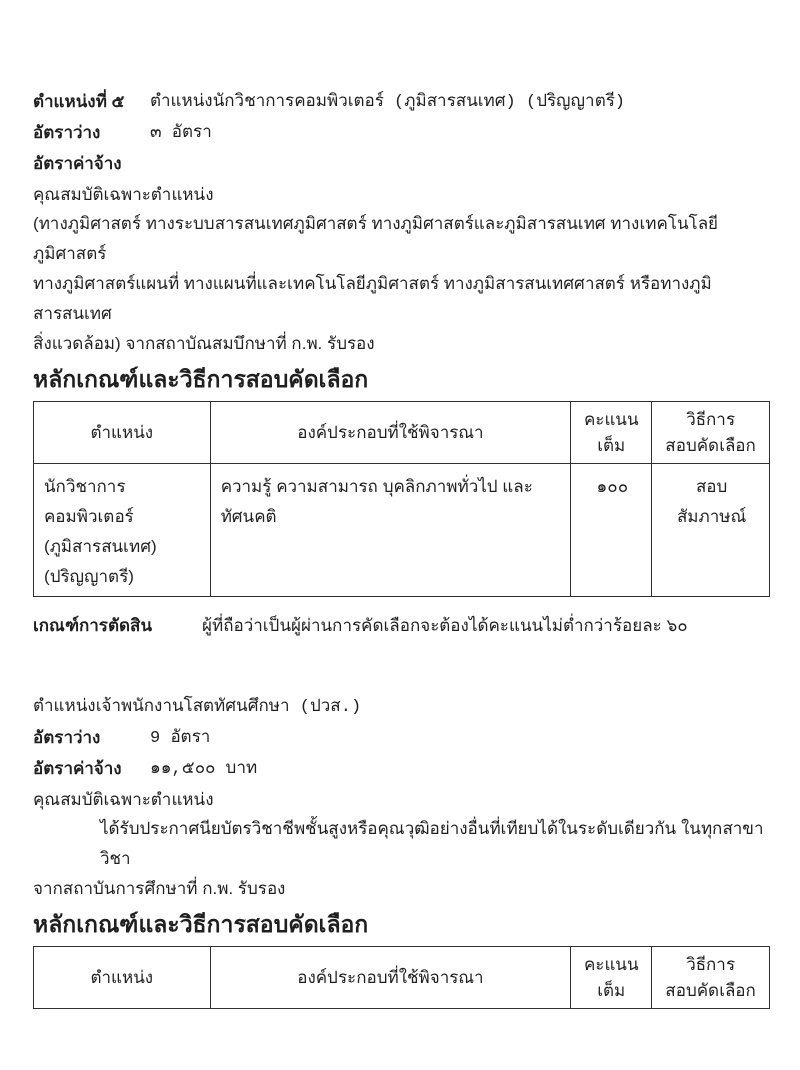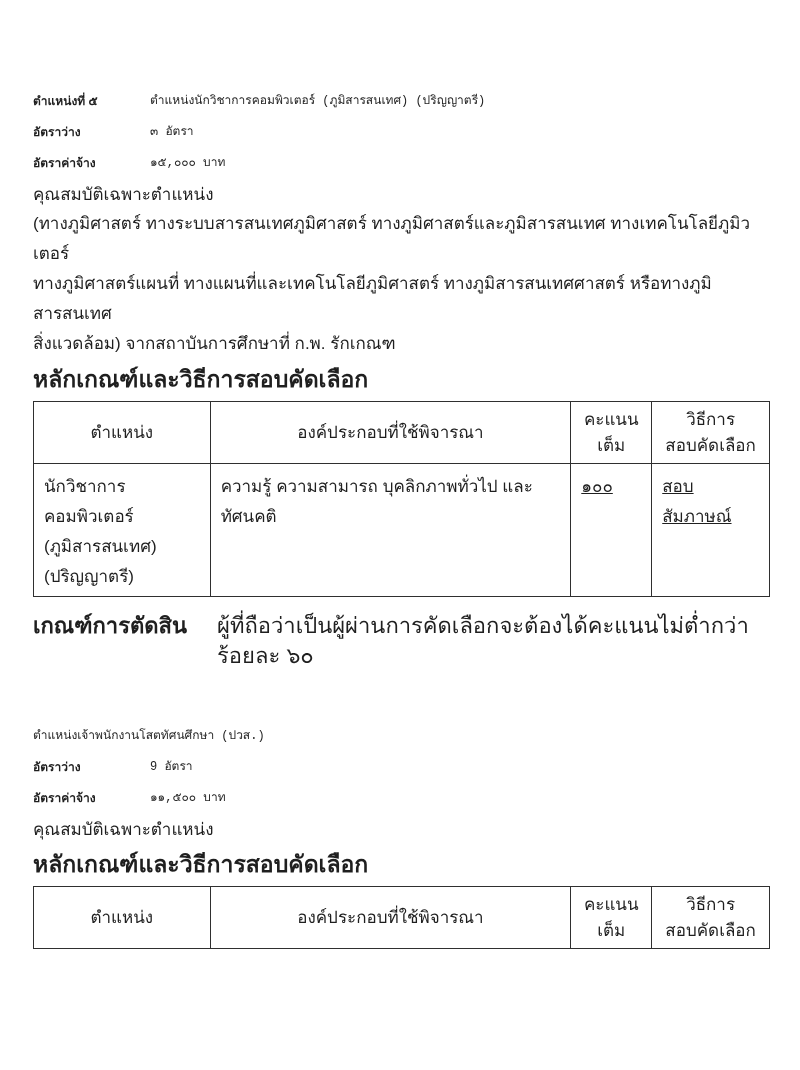--- a/index.html
+++ b/index.html
@@ -5,21 +5,21 @@
   * { margin: 0; padding: 0; box-sizing: border-box; }
   html, body { background: #ffffff; }
   body {
     width: 800px; height: 1070px;
     font-family: "Liberation Sans", "DejaVu Sans", sans-serif;
     color: #1f1f1f;
     overflow: hidden;
   }
   .page { width: 800px; height: 1070px; padding: 0 30px 0 33px; }
 
-  .kv-row { display: flex; line-height: 31px; font-size: 12px; }
+  .kv-row { display: flex; line-height: 31px; font-size: 17px; }
   .kv-label { width: 117px; flex-shrink: 0; font-weight: bold; }
   .kv-value { flex: 1; font-family: Liberation Mono, monospace; }
 
   .section-5 .kv-rows { margin-top: 86px; }
   .section-6 .kv-rows { margin-top: 50px; }
 
   .qual-heading { font-weight: normal; font-size: 17px; line-height: 28px; margin-top: 2px; }
   .para-line { font-size: 17px; line-height: 30px; }
   .para-indent { padding-left: 67px; }
 
@@ -28,25 +28,25 @@
   table.sel-table {
     border-collapse: collapse; width: 100%; table-layout: fixed;
     margin-top: 8px; font-size: 17px; padding-left: 10px;
   }
   table.sel-table th, table.sel-table td { border: 1px solid #2f2f2f; }
   table.sel-table th {
     font-weight: normal; text-align: center; vertical-align: middle;
     height: 62px; line-height: 26px; padding: 2px;
   }
   table.sel-table td { vertical-align: top; padding: 8px 8px 4px 10px; line-height: 30px; }
-  td.cell-center { padding-left: 2px; padding-right: 2px; text-decoration: underline; }
+  td.cell-center { text-align: center; padding-left: 2px; padding-right: 2px; }
   .t1 tbody td { height: 96px; }
   .t2 { margin-top: 9px; }
 
-  .decision-row { display: flex; font-size: 22px; line-height: 30px; }
+  .decision-row { display: flex; font-size: 17px; line-height: 30px; gap: 20px; }
   .decision-row-1 { margin-top: 14px; }
   .decision-label { font-weight: bold; margin-right: 30px; white-space: nowrap; }
 </style>
 </head>
 <body>
 
 <div class="page">
 
   <div class="section-5">
 
@@ -54,29 +54,28 @@
       <div class="kv-row">
         <div class="kv-label">ตำแหน่งที่ ๕</div>
         <div class="kv-value">ตำแหน่งนักวิชาการคอมพิวเตอร์ (ภูมิสารสนเทศ) (ปริญญาตรี)</div>
       </div>
       <div class="kv-row">
         <div class="kv-label">อัตราว่าง</div>
         <div class="kv-value">๓ อัตรา</div>
       </div>
       <div class="kv-row">
         <div class="kv-label">อัตราค่าจ้าง</div>
-        <div class="kv-value">๑๕,๐๐๐ บาท</div>
       </div>
     </div>
 
     <div class="qual-heading">คุณสมบัติเฉพาะตำแหน่ง</div>
     <div>
-      <div class="para-line">(ทางภูมิศาสตร์ ทางระบบสารสนเทศภูมิศาสตร์ ทางภูมิศาสตร์และภูมิสารสนเทศ ทางเทคโนโลยีภูมิวเตอร์</div>
+      <div class="para-line">(ทางภูมิศาสตร์ ทางระบบสารสนเทศภูมิศาสตร์ ทางภูมิศาสตร์และภูมิสารสนเทศ ทางเทคโนโลยีภูมิศาสตร์</div>
       <div class="para-line">ทางภูมิศาสตร์แผนที่ ทางแผนที่และเทคโนโลยีภูมิศาสตร์ ทางภูมิสารสนเทศศาสตร์ หรือทางภูมิสารสนเทศ</div>
-      <div class="para-line">สิ่งแวดล้อม) จากสถาบันการศึกษาที่ ก.พ. รักเกณฑ</div>
+      <div class="para-line">สิ่งแวดล้อม) จากสถาบัณสมบึกษาที่ ก.พ. รับรอง</div>
     </div>
 
     <div class="sel-heading">หลักเกณฑ์และวิธีการสอบคัดเลือก</div>
 
     <table class="sel-table t1">
       <colgroup>
         <col style="width:24%">
           <col style="width:49%">
           <col style="width:11%">
           <col style="width:16%">
@@ -125,20 +124,24 @@
         <div class="kv-label">อัตราว่าง</div>
         <div class="kv-value">9 อัตรา</div>
       </div>
       <div class="kv-row">
         <div class="kv-label">อัตราค่าจ้าง</div>
         <div class="kv-value">๑๑,๕๐๐ บาท</div>
       </div>
     </div>
 
     <div class="qual-heading">คุณสมบัติเฉพาะตำแหน่ง</div>
+    <div>
+      <div class="para-line para-indent">ได้รับประกาศนียบัตรวิชาชีพชั้นสูงหรือคุณวุฒิอย่างอื่นที่เทียบได้ในระดับเดียวกัน ในทุกสาขาวิชา</div>
+      <div class="para-line">จากสถาบันการศึกษาที่ ก.พ. รับรอง</div>
+    </div>
 
     <div class="sel-heading">หลักเกณฑ์และวิธีการสอบคัดเลือก</div>
 
     <table class="sel-table t2">
       <colgroup>
         <col style="width:24%">
           <col style="width:49%">
           <col style="width:11%">
           <col style="width:16%">
       </colgroup>

